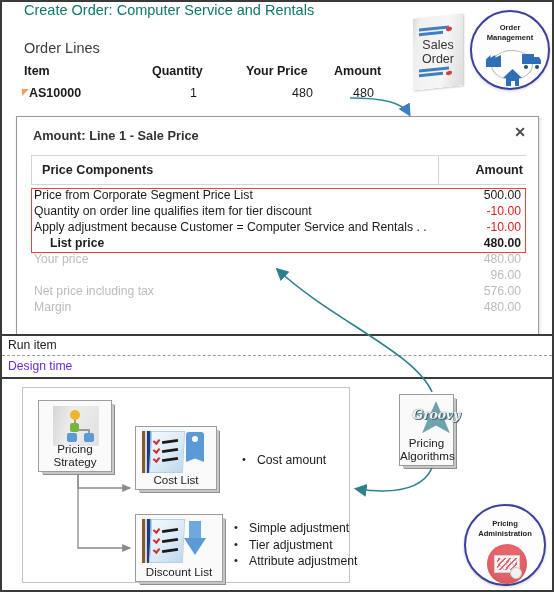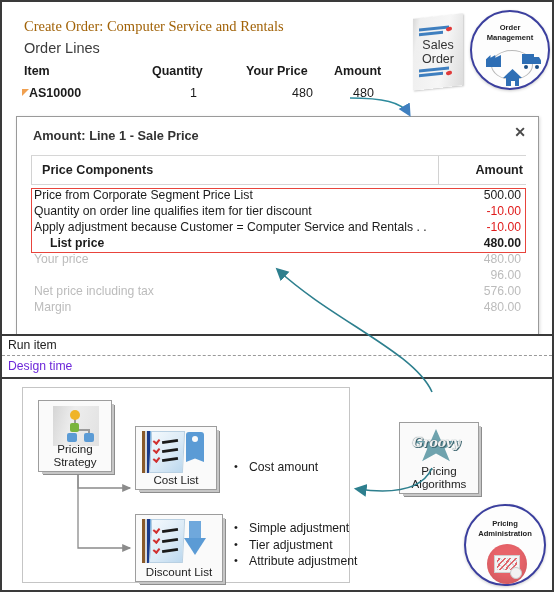--- a/index.html
+++ b/index.html
@@ -20,25 +20,24 @@
   #runtime-panel {
     position: absolute;
     left: 0; top: 0;
     width: 550px; height: 334px;
     background: #fff;
     overflow: hidden;
   }
 
   .page-title {
     position: absolute;
-    left: 22px; top: 16px;
+    left: 22px; top: 0;
     font-size: 14.5px;
-    color: #a16207;
+    color: #0f766e;
     white-space: nowrap;
-    font-family: Liberation Serif, serif;
   }
   .section-title {
     position: absolute;
     left: 22px; top: 38px;
     font-size: 14.5px;
     color: #3c3c3c;
     white-space: nowrap;
   }
 
   
@@ -286,21 +285,21 @@
   }
   .icon-box .cap {
     position:absolute; left:0; right:0; bottom: 3px;
     text-align:center; font-size: 11.6px; color:#222;
     line-height: 13px;
   }
 
   #pricing-strategy-box { left: 36px; top: 398px; width: 74px; height: 72px; }
   #cost-list-box        { left: 133px; top: 424px; width: 82px; height: 64px; }
   #discount-list-box    { left: 133px; top: 512px; width: 88px; height: 68px; }
-  #pricing-algo-box     { left: 397px; top: 392px; width: 80px; height: 72px; margin-top: 28px; }
+  #pricing-algo-box     { left: 397px; top: 392px; width: 55px; height: 72px; }
 
   
   .ps-glyph { position:absolute; left: 14px; top: 5px; width: 46px; height: 40px;
               background: linear-gradient(105deg,#d5d5d5,#ededed 40%,#e2e2e2); }
   .ps-glyph .n { position:absolute; border-radius:2px; }
   .ps-glyph .nl { position:absolute; background:#9a9a9a; }
 
   
   .list-glyph { position:absolute; }
   .list-glyph .book {
@@ -352,21 +351,21 @@
     text-shadow: 0 0 1px #2a4a52, 1px 1px 0 #3d6670;
     font-family: "DejaVu Serif", serif;
   }
 
   
   .bullet-list { position:absolute; font-size: 12.2px; color:#1b1b1b; }
   .bullet-list li { list-style: none; position: relative; padding-left: 15px; line-height: 16.5px; white-space: nowrap; }
   .bullet-list li:before {
     content: "\2022"; position:absolute; left: 0; top: -1px; color:#1b1b1b; font-size: 11px;
   }
-  #cost-bullets { left: 232px; top: 450px; margin-top: 7px; }
+  #cost-bullets { left: 240px; top: 450px; }
   #discount-bullets { left: 232px; top: 518px; }
 
   
   svg.connector { position:absolute; left:0; top:0; width: 554px; height: 592px; pointer-events:none; }
 </style>
 </head>
 <body>
 
 <div id="root">
 

